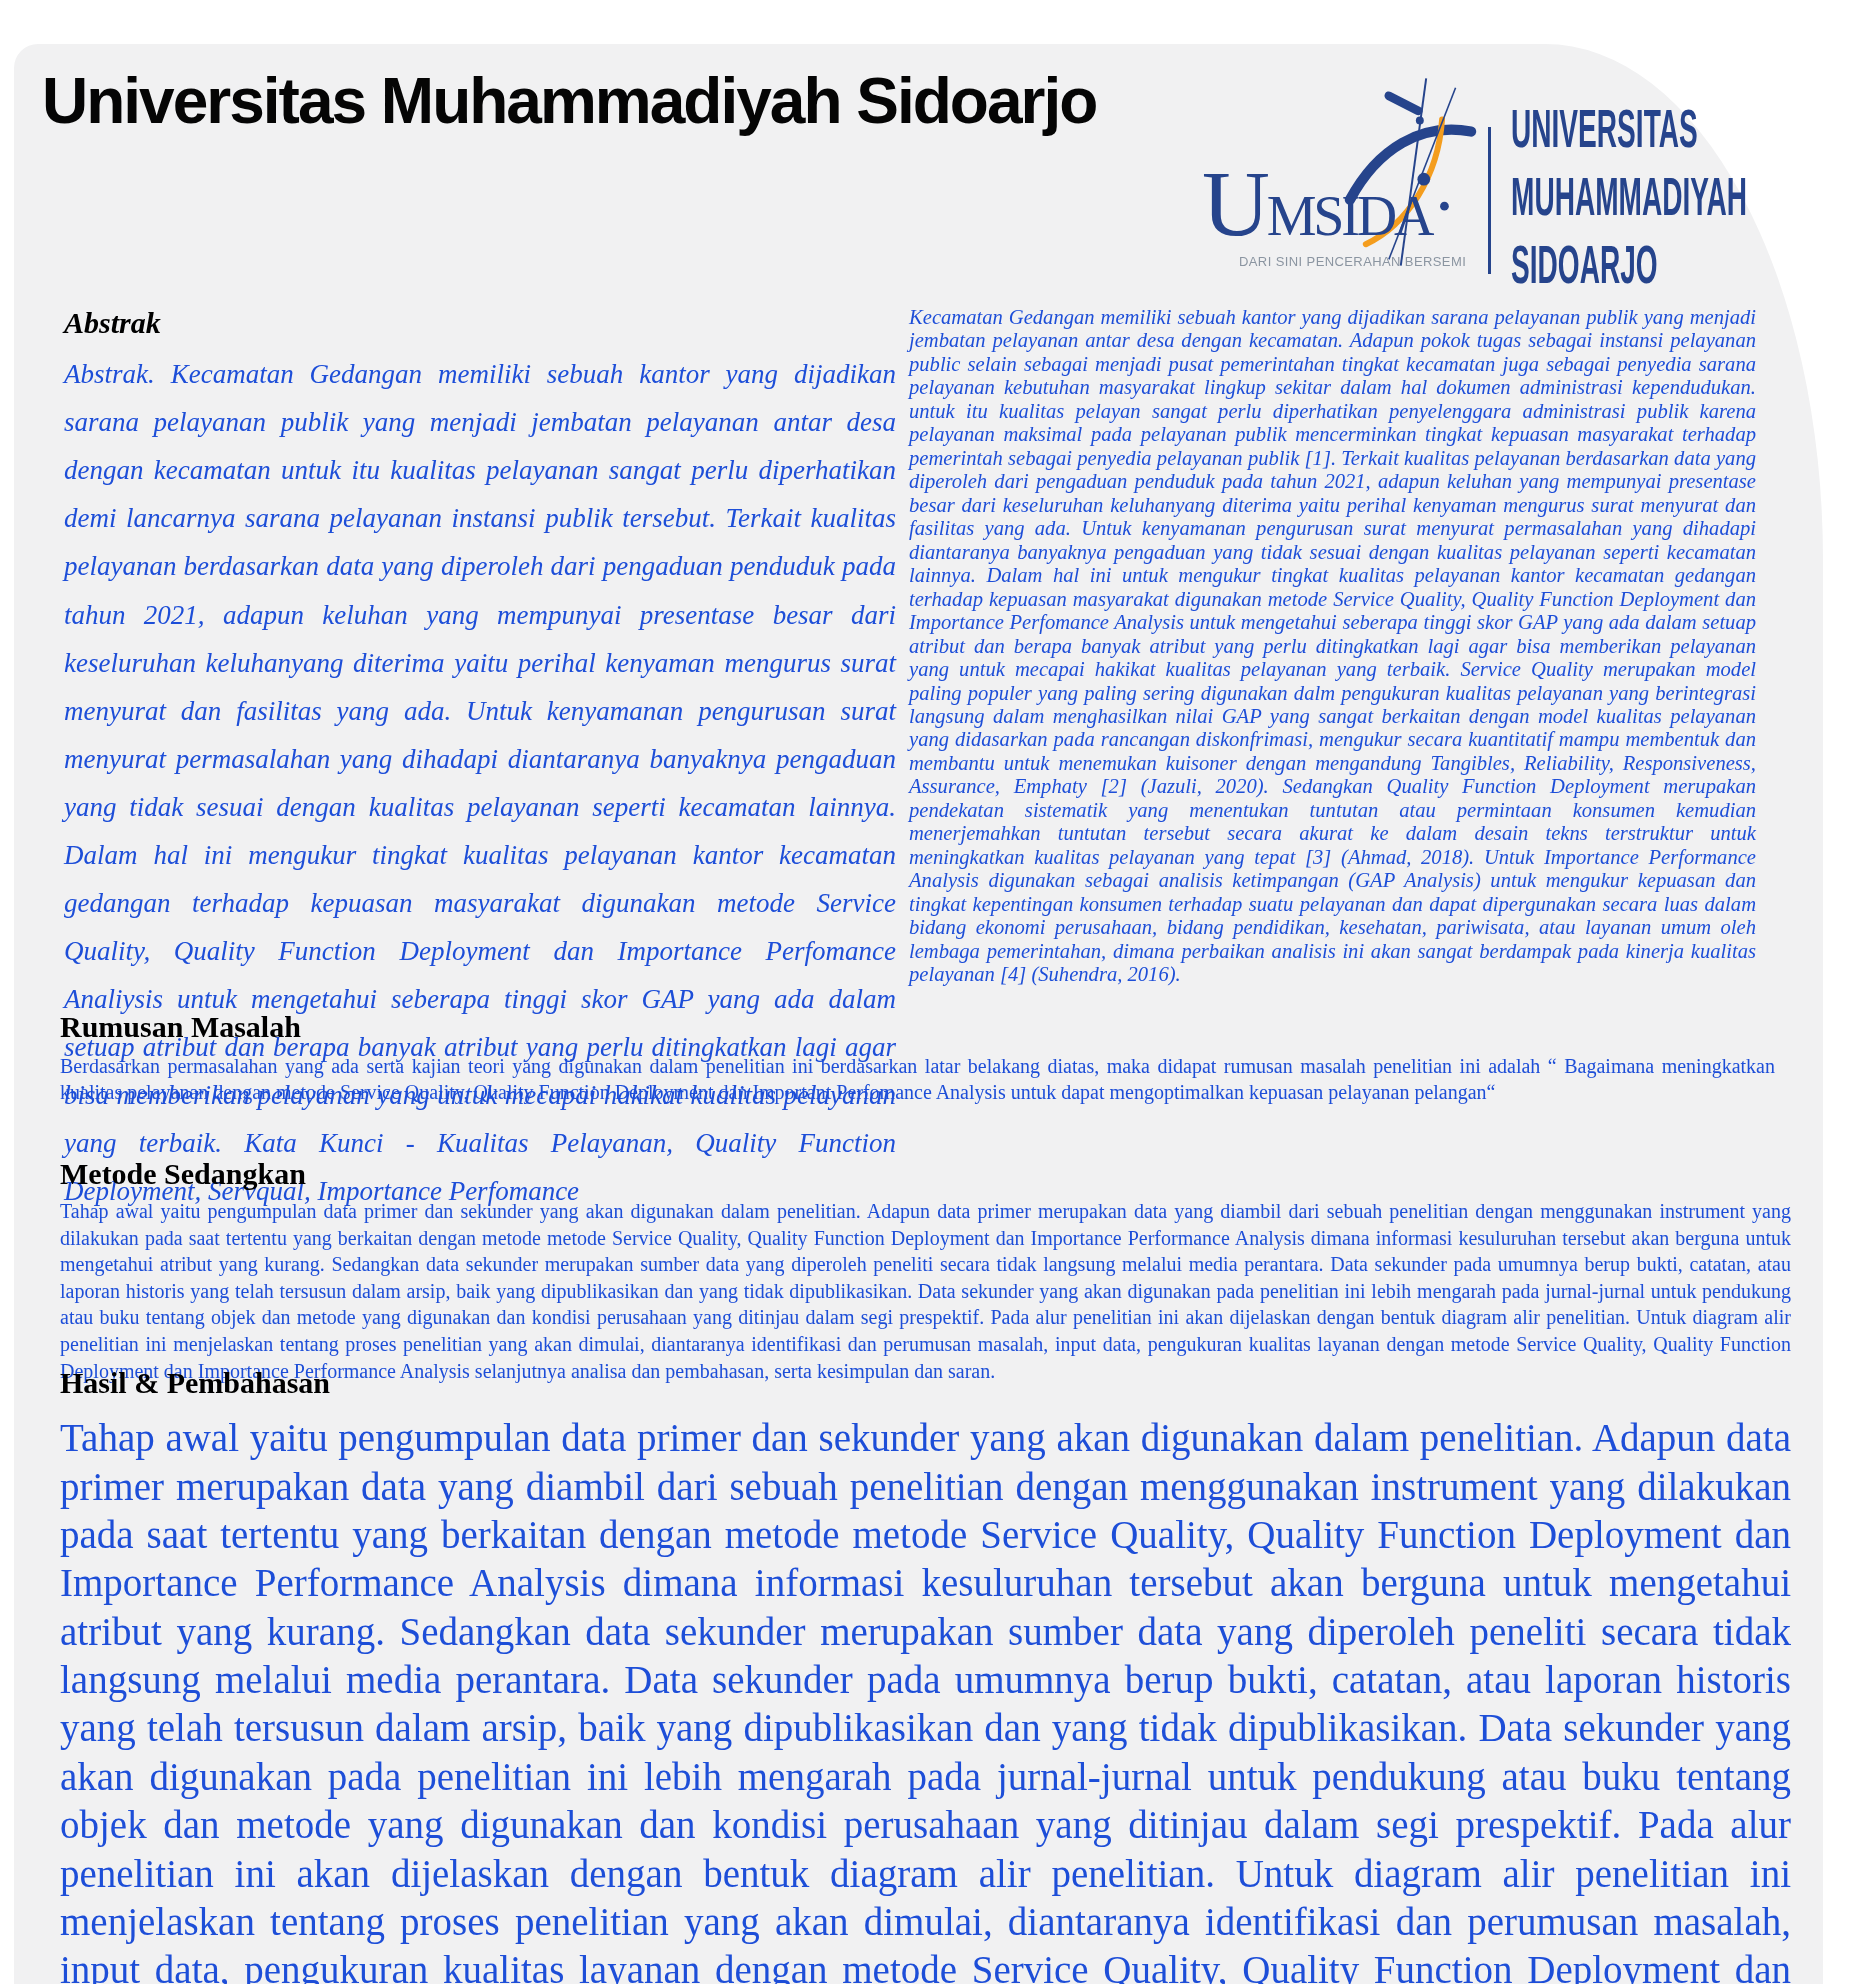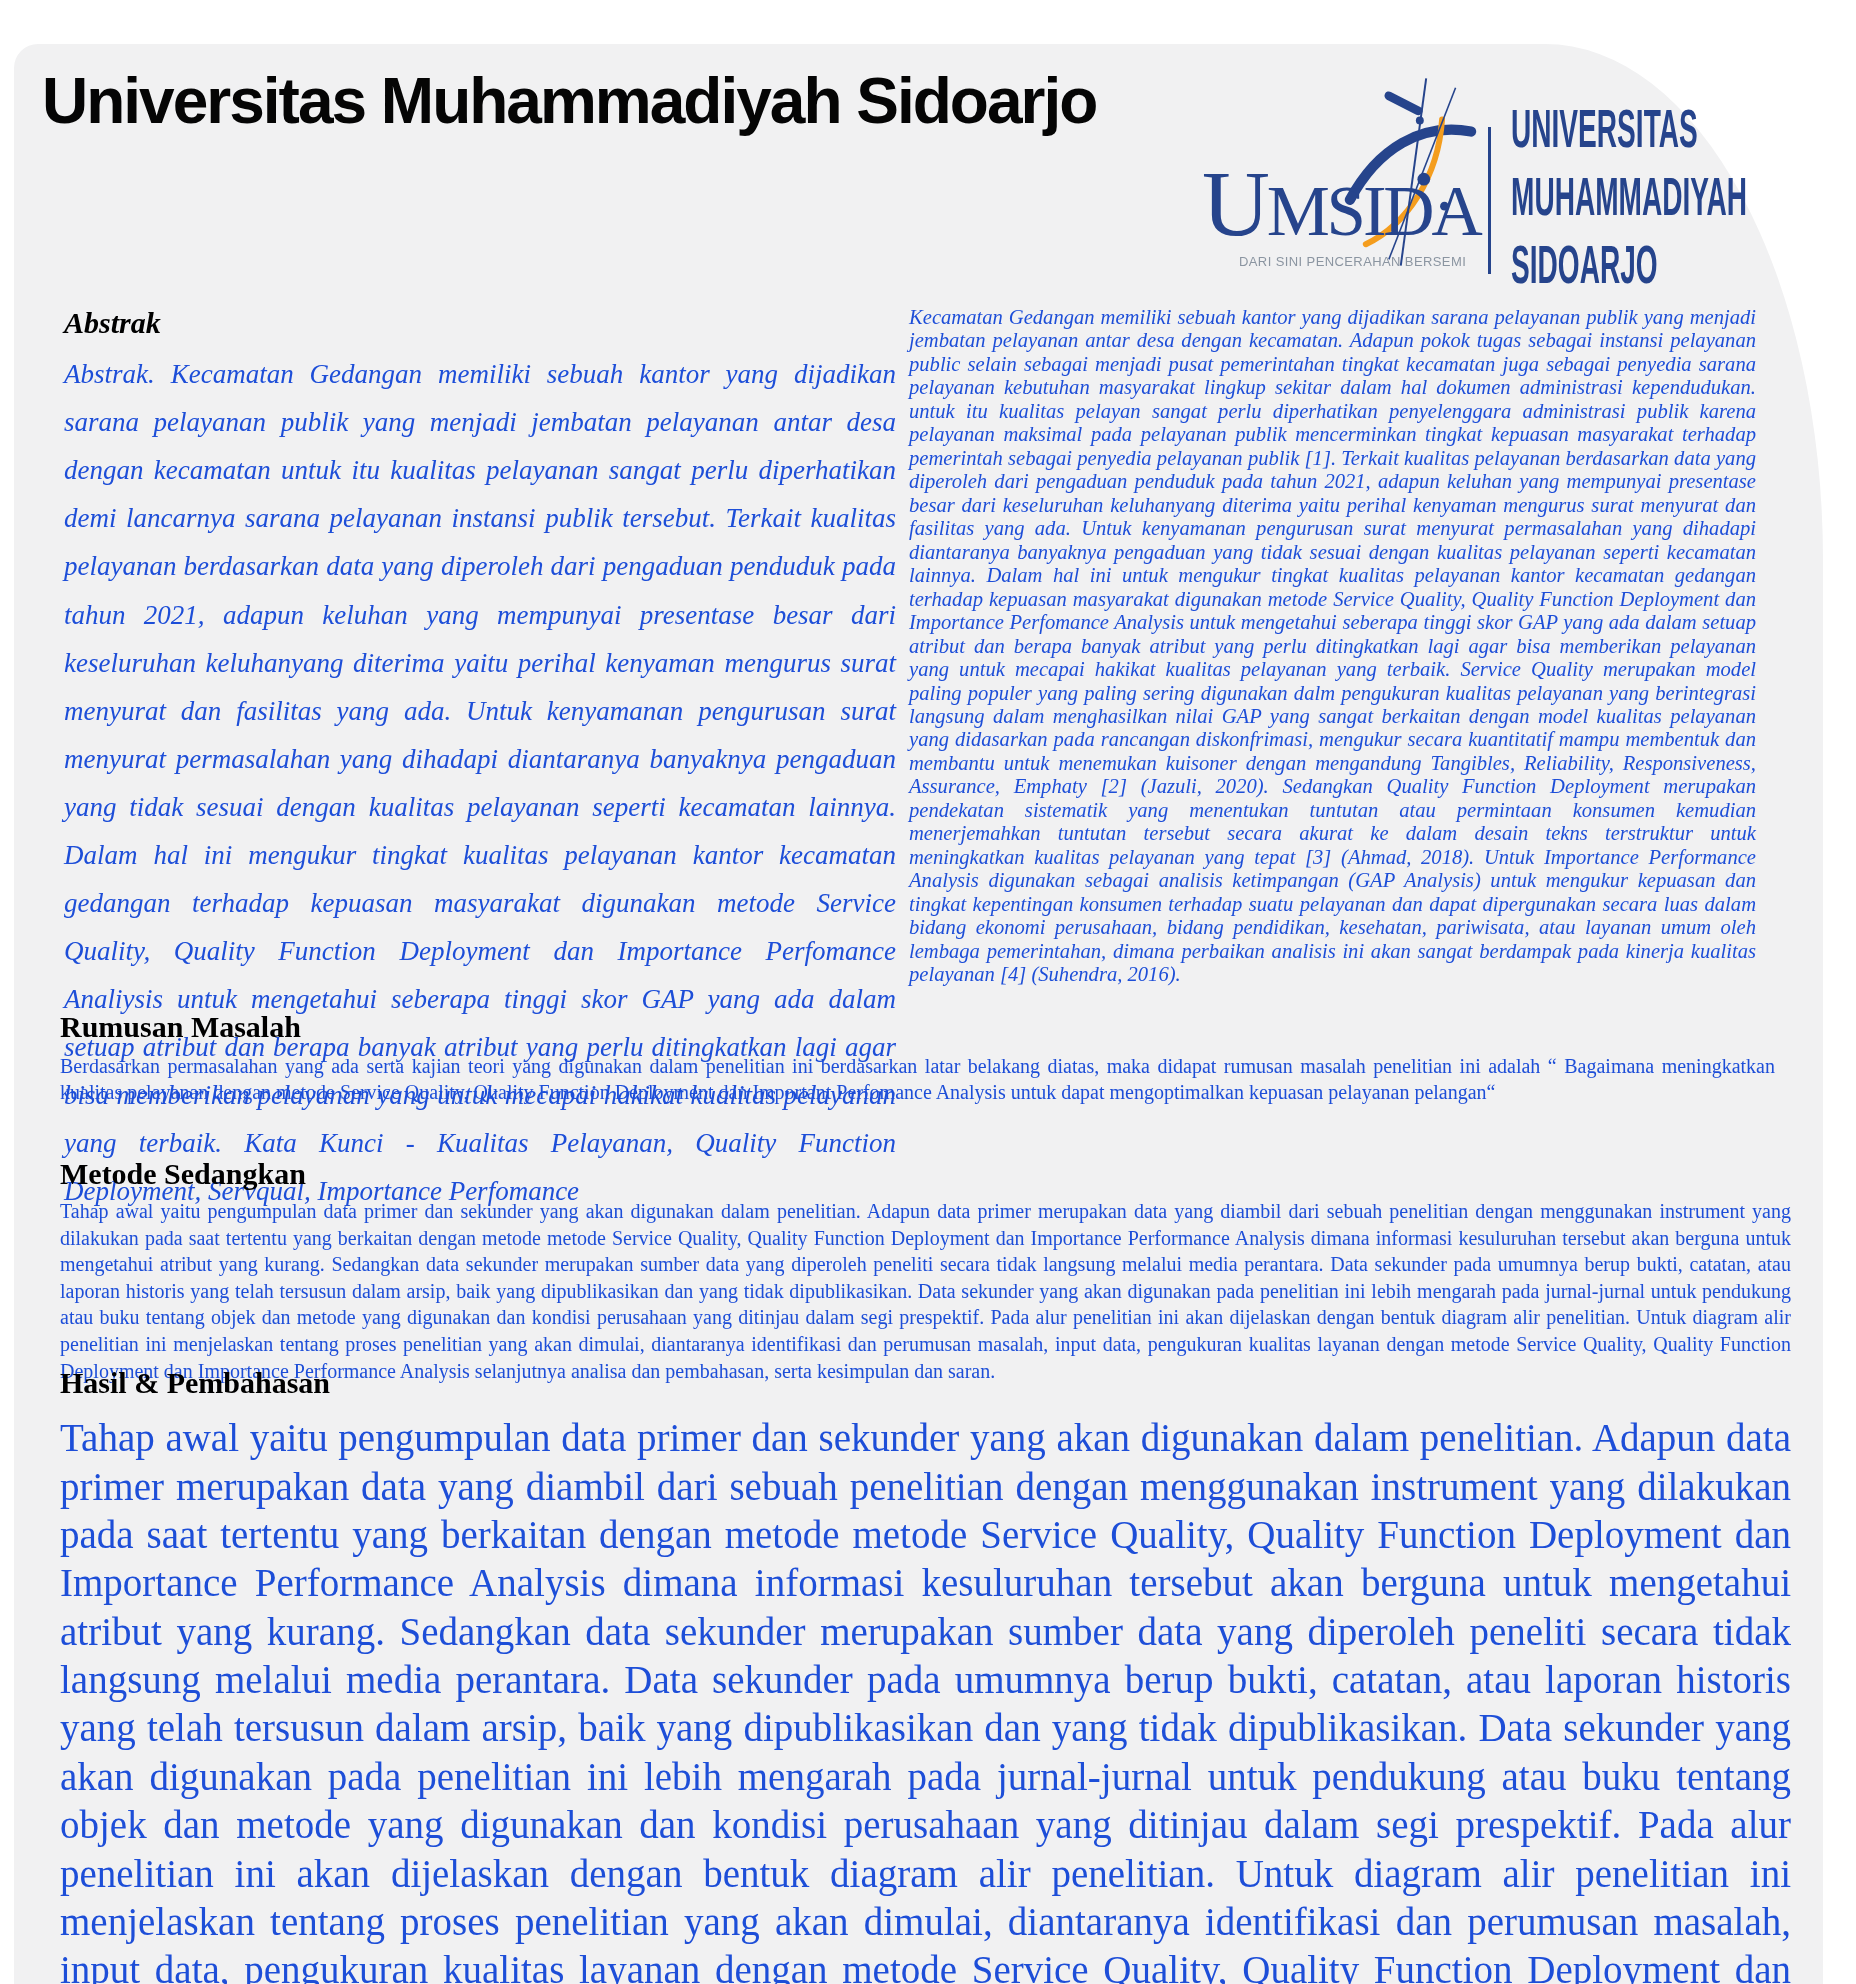--- a/index.html
+++ b/index.html
@@ -7,21 +7,21 @@
         font-family:"Liberation Serif", serif;color:#0a0a0a;}
   .card{position:absolute;left:14.3px;top:44px;width:1809px;height:2540px;background:#f1f1f2;
         border-radius:24px 278px 56px 310px / 24px 516px 56px 326px;}
   .poster-title{position:absolute;left:42px;top:64px;font-family:"Liberation Sans",sans-serif;
         font-weight:700;font-size:64px;letter-spacing:-2px;color:#050505;white-space:nowrap;}
   
   .logo{position:absolute;left:1191px;top:75px;width:556px;height:262px;}
   .swoosh{position:absolute;left:151px;top:-4px;width:135px;height:202px;}
   .umsida{position:absolute;left:11px;top:81px;line-height:1;color:#26448c;letter-spacing:-3.2px;white-space:nowrap;}
   .umsida .initial{font-size:94px;}
-  .umsida .rest{font-size:71px;}
+  .umsida .rest{font-size:56px;}
   .umsida-tagline{position:absolute;left:48px;top:179px;font-family:"Liberation Sans",sans-serif;
         font-size:13px;letter-spacing:0.4px;color:#8b95a1;white-space:nowrap;}
   .logo-divider{position:absolute;left:297px;top:52px;width:2.8px;height:147px;background:#26448c;}
   .university-name{position:absolute;left:320px;top:19px;color:#26448c;
         font-family:"Liberation Sans",sans-serif;font-weight:600;font-size:54px;}
   .university-name div{line-height:68px;transform:scaleX(0.52);transform-origin:left center;white-space:nowrap;}
   
   h2{font-family:"Liberation Serif",serif;font-weight:bold;color:#000;margin:0;}
   .body-text{text-align:justify;color:#1d4ed8;}
   .columns{position:absolute;left:64px;top:306px;width:1707px;display:flex;gap:13px;font-style:italic;}

